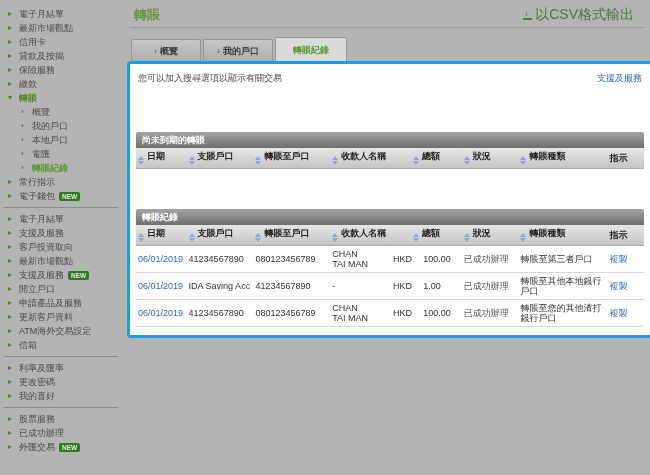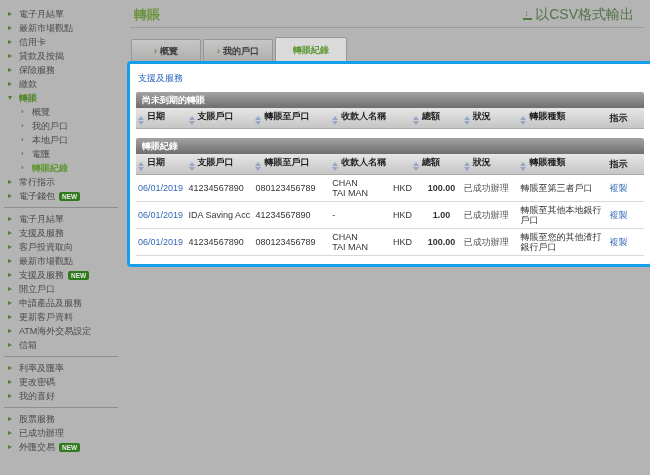--- a/index.html
+++ b/index.html
@@ -38,28 +38,28 @@
   .tab .t-arrow{color:#5c8a38;margin-right:3px;font-weight:bold;}
   .tab.active{background:#dadada;color:#5f9733;padding:7px 14px 7px;min-width:42px;}
   
   .panel{position:absolute;left:-3px;top:61px;width:508px;background:#fff;
     border:3px solid #149fe8;border-radius:4px;padding:5px 6px 8px;}
   .hint-row{display:flex;justify-content:space-between;align-items:center;
     font-size:9px;color:#4a4a4a;padding:3px 2px 7px;}
   .hint-row a{color:#2a67c0;text-decoration:none;cursor:pointer;}
   .section + .section{margin-top:9px;}
   .sec-bar{background:linear-gradient(#a3a3a3,#6e6e6e);color:#fff;font-size:9px;font-weight:bold;
-    padding:3px 6px;border-radius:2px 2px 0 0;line-height:10px;}
+    padding:3px 6px;border-radius:2px 2px 0 0;line-height:10px;margin-top:40px;}
   table{width:100%;border-collapse:collapse;font-size:9px;table-layout:fixed;}
   thead th{background:linear-gradient(#e6e6e6,#c5c5c5);text-align:left;padding:3px 2px;
     font-weight:bold;color:#222;border-bottom:1px solid #ababab;line-height:10px;white-space:nowrap;}
   thead th.num{text-align:center;}
   td{padding:3px 2px;color:#333;border-bottom:1px solid #d8d8d8;vertical-align:middle;line-height:10px;}
   td.c-date a,td.c-action a{color:#3568b8;text-decoration:none;cursor:pointer;}
-  td.c-amt{text-align:center;font-weight:bold;}
+  td.c-amt{text-align:left;}
   td.c-status{color:#555;}
   td.c-payee{white-space:pre-line;}
   .sort{display:inline-flex;flex-direction:column;margin-right:3px;vertical-align:-1px;}
   .sort i{display:block;width:0;height:0;border-left:3px solid transparent;border-right:3px solid transparent;}
   .sort i.up{border-bottom:4px solid #96a6c6;margin-bottom:1px;}
   .sort i.dn{border-top:4px solid #96a6c6;}
 </style>
 </head>
 <body>
 
@@ -202,20 +202,21 @@
   </div>
 
   <div class="tabs" id="tabs">
       <div class="tab"><span class="t-arrow">›</span><span>概覽</span></div>
       <div class="tab"><span class="t-arrow">›</span><span>我的戶口</span></div>
       <div class="tab active"><span>轉賬紀錄</span></div>
     </div>
 
   <div class="panel">
     <div class="hint-row">
+      <span>您可以加入搜尋選項以顯示有關交易</span>
       <a>支援及服務</a>
     </div>
     <div id="sections">
         <div class="section">
           <div class="sec-bar">尚未到期的轉賬</div>
           <table>
             <colgroup>
               <col style="width: 50px;">
               <col style="width: 66px;">
               <col style="width: 76px;">

